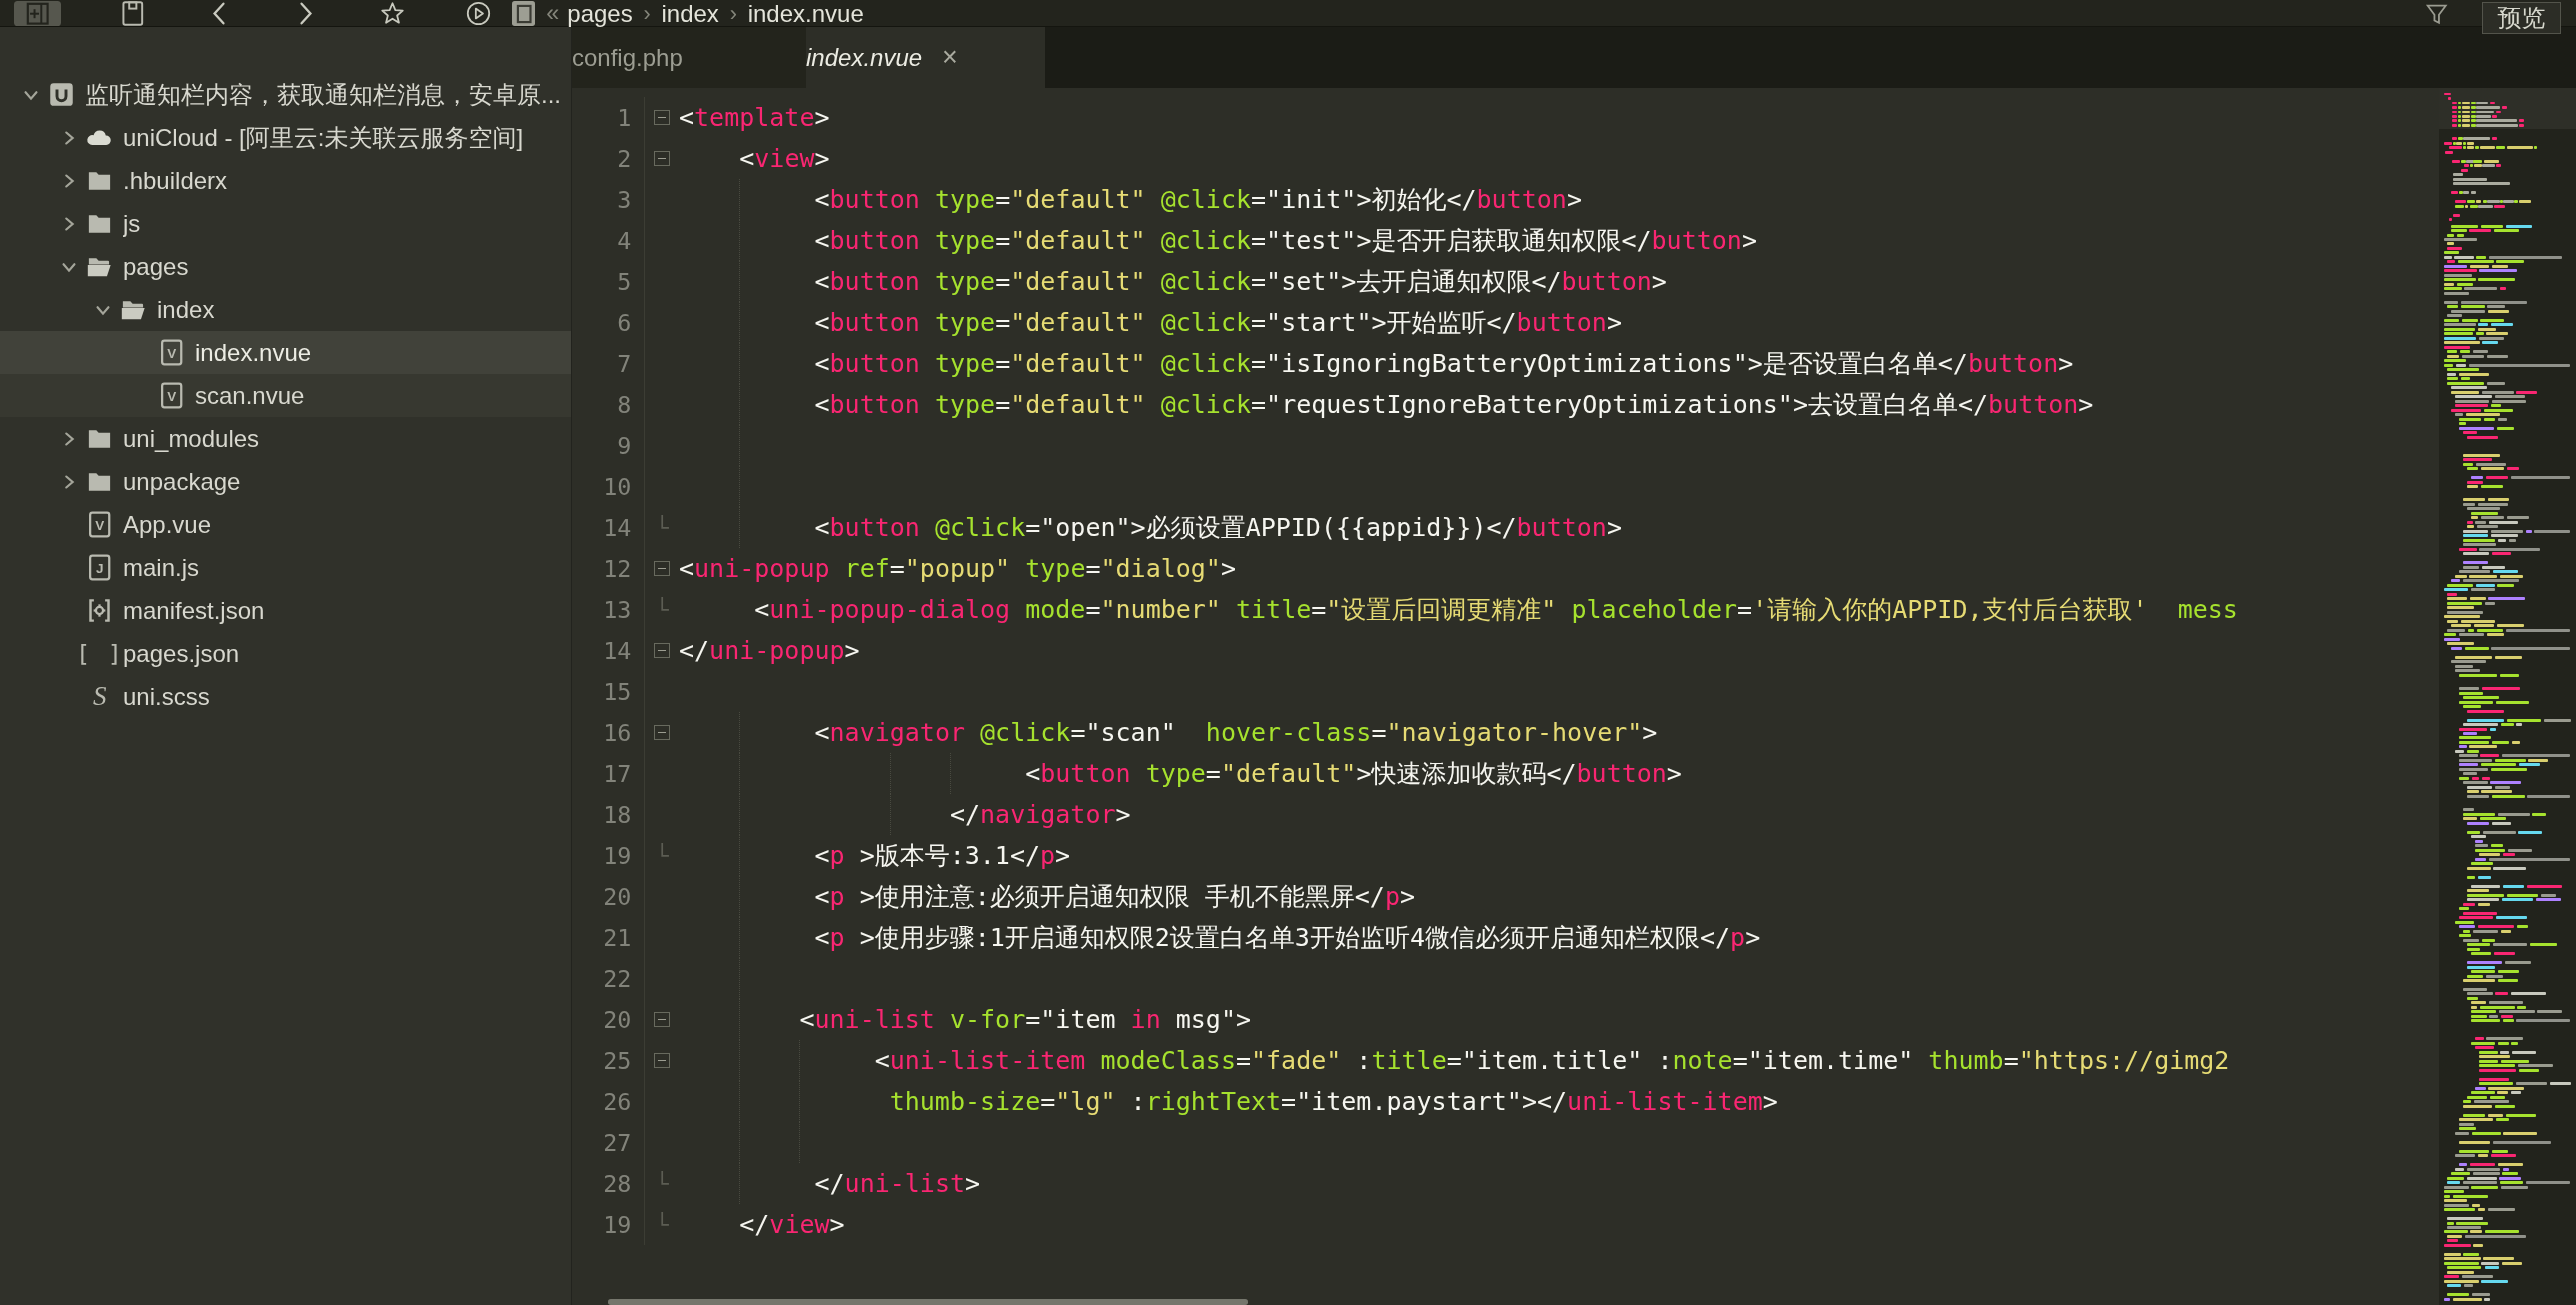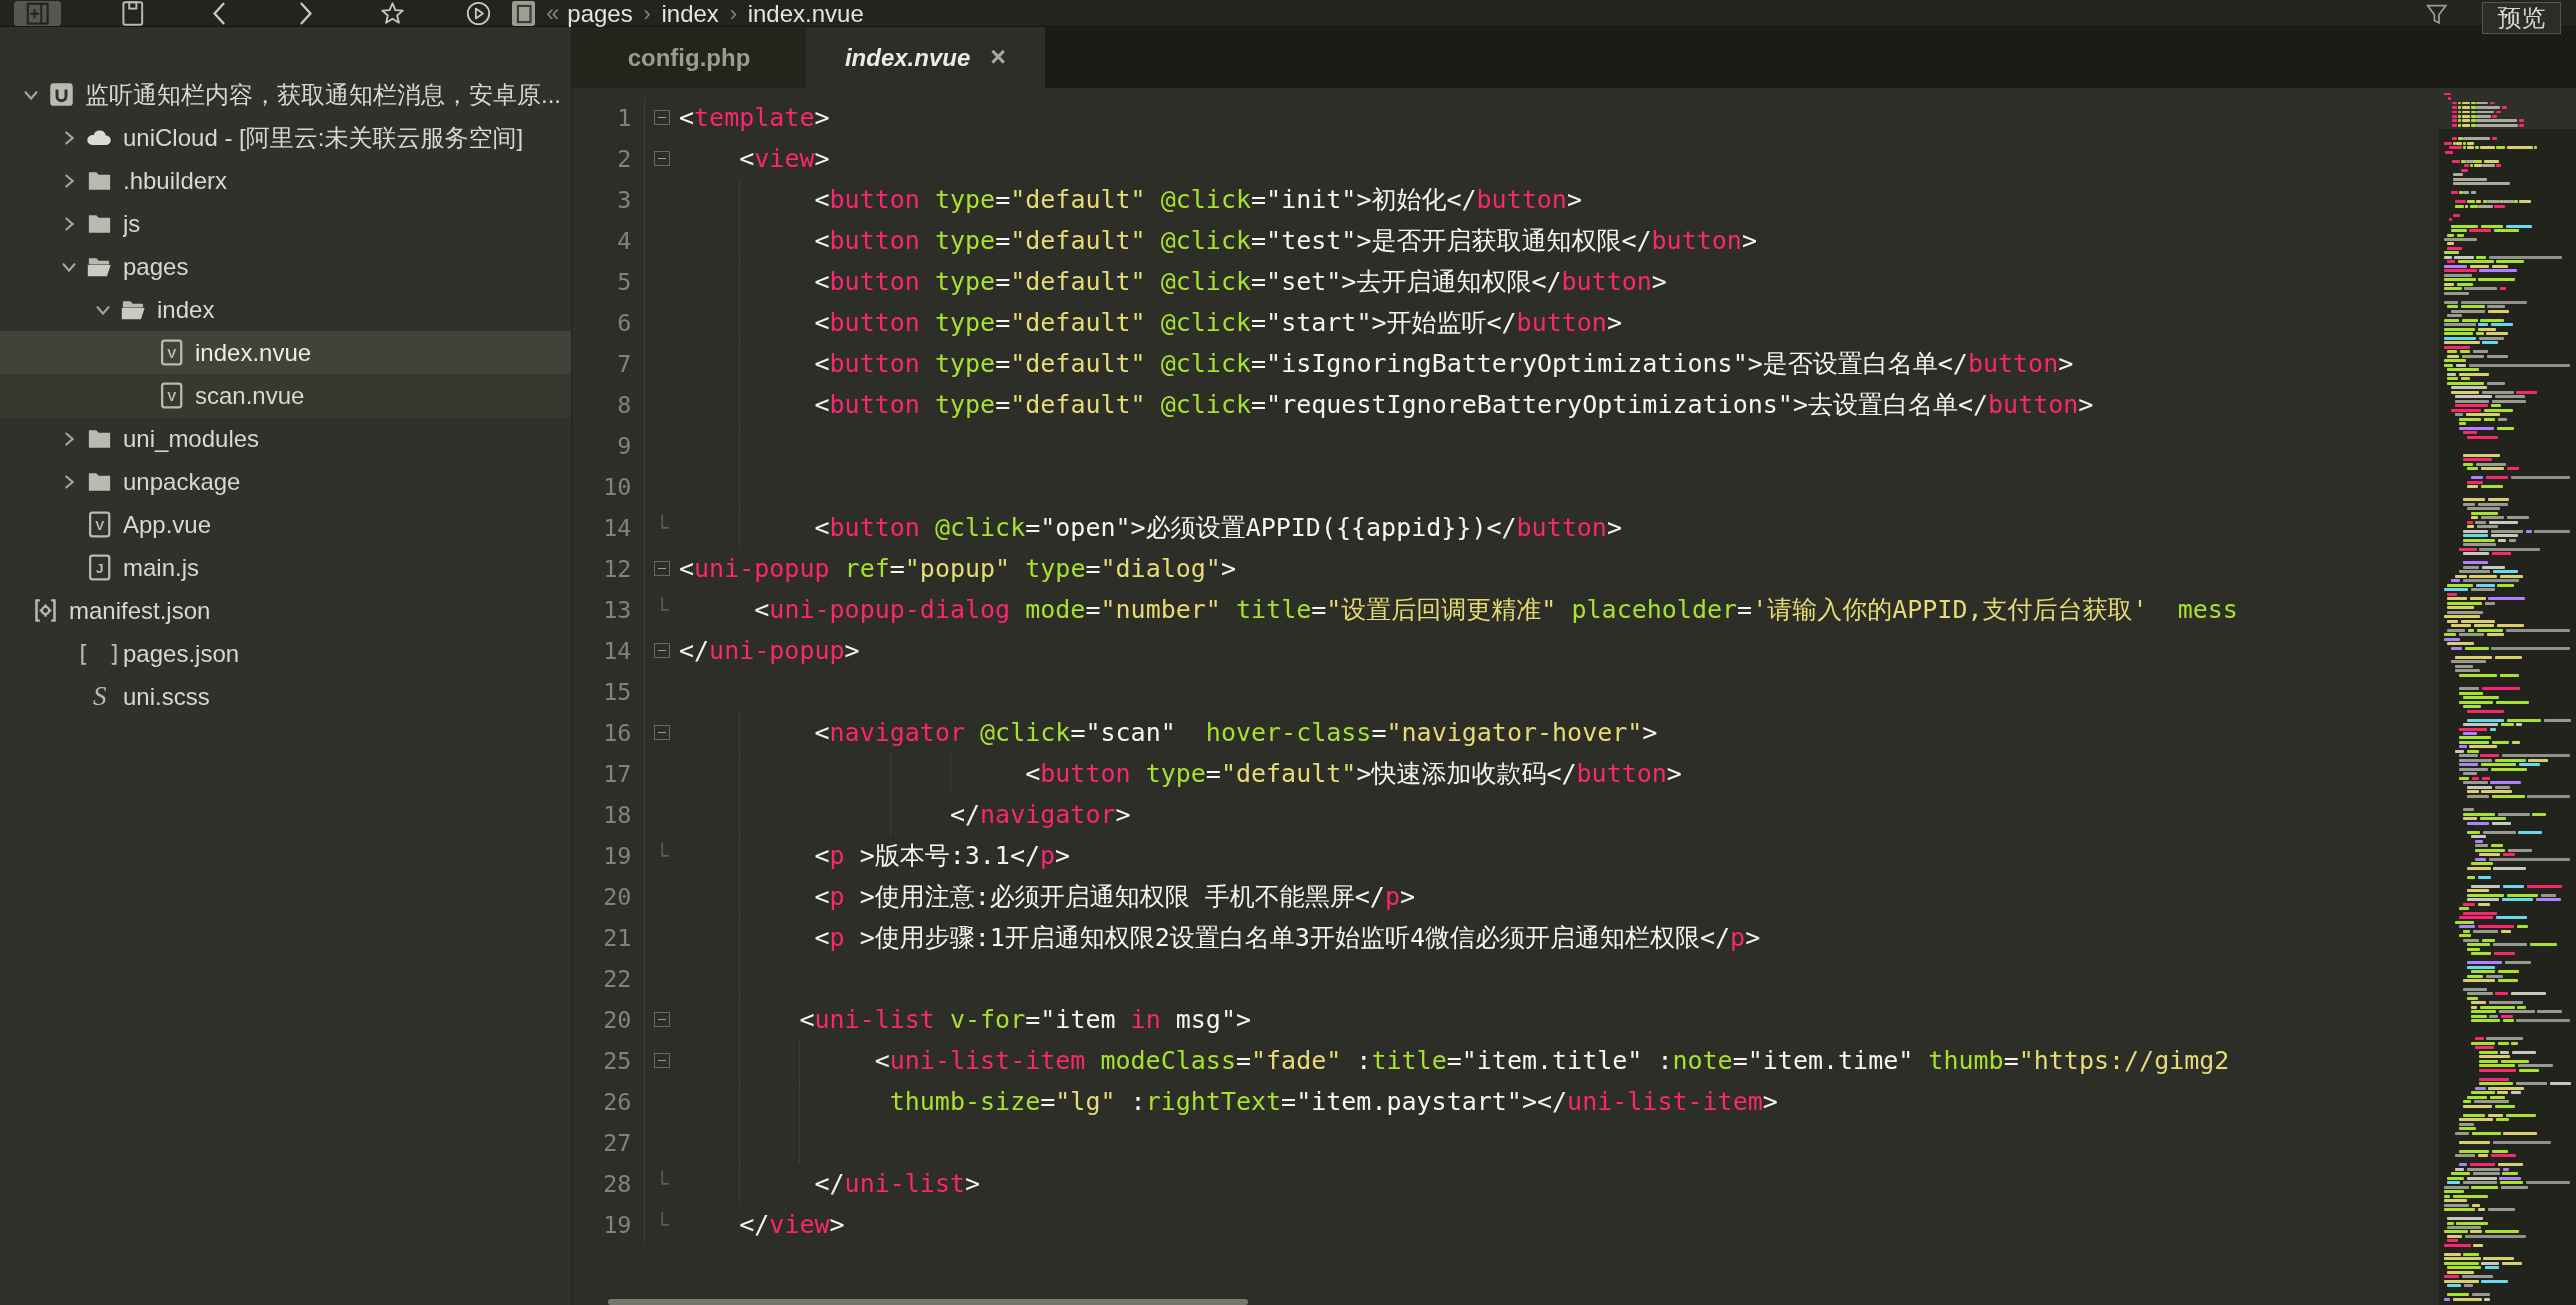--- a/index.html
+++ b/index.html
@@ -40,22 +40,22 @@
   .trow.sub { background:#373830; }
   .chev-slot { width:30.5px; display:flex; align-items:center; justify-content:center; flex:0 0 auto; }
   .ticon { width:30.5px; display:flex; align-items:center; justify-content:center; flex:0 0 auto; margin-right:8px; }
   .tlabel { overflow:hidden; text-overflow:ellipsis; }
   .scss-g { font-family:"Liberation Serif",serif; font-style:italic; font-size:27px; color:#b9bab0; }
   .brk-g  { font-family:"DejaVu Sans Mono",monospace; font-size:23.4px; color:#b9bab0; letter-spacing:1.8px; }
 
   
   .main { position:absolute; left:572px; top:27px; right:0; bottom:0; }
   .tabbar { position:absolute; left:0; top:0; right:0; height:61px; background:#1b1c16; display:flex; }
-  .tab { height:61px; display:flex; align-items:center; justify-content:center; gap:20px;
-         font-size:24px; color:#9c9d92; background:#23241c;font-weight:bold; }
+  .tab { height:61px; display:flex; align-items:center; justify-content:flex-start; gap:20px;
+         font-size:24px; color:#9c9d92; background:#23241c; }
   .tab.t0 { width:234px; }
   .tab.t1 { width:239px; background:#2d2e27; color:#ecece3; }
   .tab.t1 .tl { font-style:italic; }
   .tab .close { color:#a9aa9f; font-size:27px; line-height:1; }
 
   
   .editor { position:absolute; left:0; top:61px; right:0; bottom:0; background:#2d2e27; overflow:hidden; }
   .code { position:absolute; left:0; top:9px; right:137px; bottom:0; overflow:hidden;
           font-family:"DejaVu Sans Mono",monospace; }
   .cl { height:41px; display:flex; align-items:stretch; position:relative; }
@@ -287,21 +287,21 @@
         <div class="trow" style="padding-left: 54px;">
           <span class="chev-slot"></span>
           <span class="ticon">
             <svg width="23.4" height="27" viewBox="0 0 20 24" style="font-size:27px">
               <rect x="1.5" y="1.5" width="17" height="21" rx="2" fill="none" stroke="#b9bab0" stroke-width="2"></rect>
               <text x="10" y="17" text-anchor="middle" font-family="Liberation Sans" font-size="12" font-weight="bold" fill="#b9bab0">J</text>
             </svg>
           </span>
           <span class="tlabel">main.js</span>
         </div>
-        <div class="trow" style="">
+        <div class="trow" style="padding-left: 54px;">
           <span class="chev-slot"></span>
           <span class="ticon">
             <svg width="27" height="27" viewBox="0 0 24 24">
               <path d="M7 3 H4 V21 H7" fill="none" stroke="#b9bab0" stroke-width="2.2"></path>
               <path d="M17 3 H20 V21 H17" fill="none" stroke="#b9bab0" stroke-width="2.2"></path>
               <circle cx="12" cy="12" r="3.2" fill="none" stroke="#b9bab0" stroke-width="2"></circle>
               <line x1="12" y1="6.5" x2="12" y2="9" stroke="#b9bab0" stroke-width="2"></line>
               <line x1="12" y1="15" x2="12" y2="17.5" stroke="#b9bab0" stroke-width="2"></line>
               <line x1="6.8" y1="12" x2="9" y2="12" stroke="#b9bab0" stroke-width="2"></line>
               <line x1="15" y1="12" x2="17.2" y2="12" stroke="#b9bab0" stroke-width="2"></line>

